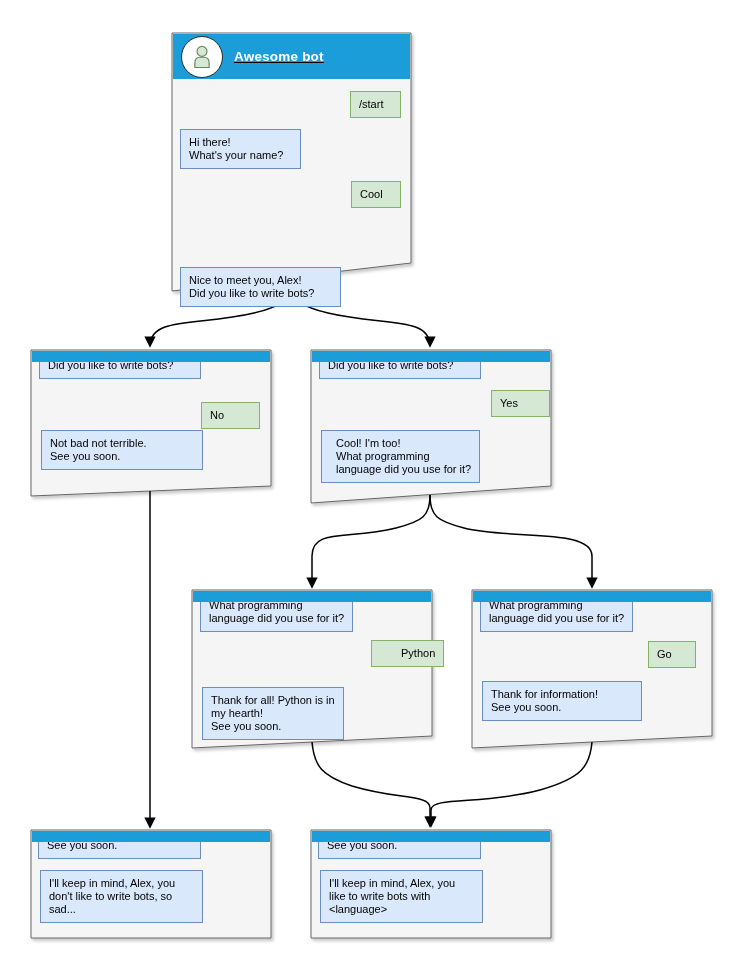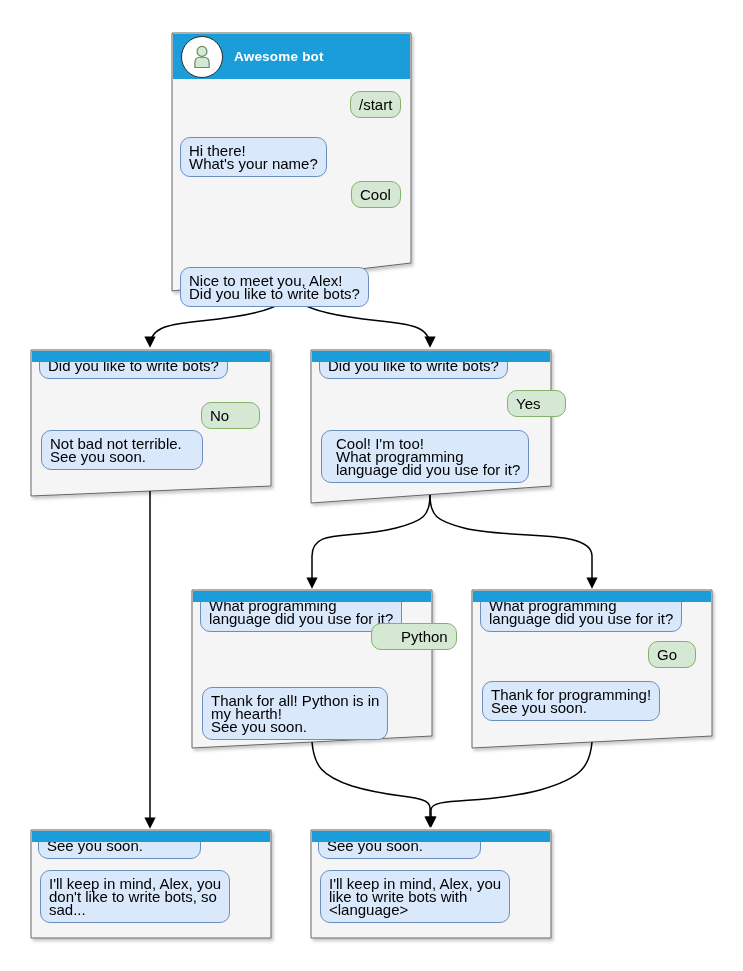--- a/index.html
+++ b/index.html
@@ -25,22 +25,22 @@
     background:#ffffff; border:1.6px solid #2b2b2b;
     margin-left:8px; flex:0 0 auto;
     display:flex; align-items:center; justify-content:center;
   }
   .win-title {
     color:var(--title-text,#ffffff); font-weight:bold; font-size:13.5px;
     margin-left:11px; letter-spacing:0.2px;
   }
   .bubble {
     position:absolute; z-index:2;
-    font-size:15px; line-height:13px; color:#000;
-    padding:6px 8px; border-radius:10px;
+    font-size:11px; line-height:13px; color:#000;
+    padding:6px 8px; border-radius:0;
     white-space:pre; box-sizing:border-box;
   }
   .bot  { background:var(--bot-bubble-fill,#DAE8FC); border:1px solid var(--bot-bubble-border,#6C8EBF); }
   .user { background:var(--user-bubble-fill,#D5E8D4); border:1px solid var(--user-bubble-border,#82B366); }
 </style>
 </head>
 <body>
 
 <div id="canvas">
 
@@ -65,70 +65,70 @@
     <path class="flow" marker-end="url(#arrow)" d="M291,277 C291,300 283,306 254,313 C200,326 150,316 150,346"></path>
     <path class="flow" marker-end="url(#arrow)" d="M291,277 C291,300 299,306 328,313 C382,326 430,316 430,346"></path>
     <path class="flow" marker-end="url(#arrow)" d="M150,491 L150,827"></path>
     <path class="flow" marker-end="url(#arrow)" d="M430,495 C430,516 423,521 396,528 C348,540 312,528 312,556 C312,566 312,574 312,587"></path>
     <path class="flow" marker-end="url(#arrow)" d="M430,495 C430,516 437,521 464,528 C512,540 592,528 592,556 C592,566 592,574 592,587"></path>
     <path class="flow" marker-end="url(#arrow)" d="M312,742 C314,766 322,776 352,786 C398,800 430,794 430,808 C430,814 430,820 430,826"></path>
     <path class="flow" marker-end="url(#arrow)" d="M592,742 C590,766 582,778 540,790 C484,805 431,796 431,810 C431,816 431,821 431,826"></path>
   </svg>
 
   <div class="win" style="left:172px; top:33px; width:239px; height:258px;">
-    <div class="titlebar main-header" style="left:1px; top:1px; width:237px; height:45px;">
+    <div class="titlebar main-header" style="left:1px; top:1px; width:237px; height:45px;text-decoration:underline;">
       <div class="avatar">
         <svg width="30" height="30" viewBox="0 0 40 40">
           <circle cx="20" cy="12.5" r="6.6" fill="#d5e8d4" stroke="#6d8764" stroke-width="1.6"></circle>
           <path d="M10.5 34 V28 C10.5 22.5 14 20.3 17.2 20.3 H22.8 C26 20.3 29.5 22.5 29.5 28 V34 Z" fill="#d5e8d4" stroke="#6d8764" stroke-width="1.6"></path>
         </svg>
       </div>
       <div class="win-title">Awesome bot</div>
     </div>
     <div class="bubble user" style="left:178px; top:58px; min-width:51px;">/start</div>
-    <div class="bubble bot" style="left:8px; top:104px; min-width:121px;">Hi there!
+    <div class="bubble bot" style="left:8px; top:96px; min-width:121px;">Hi there!
 What's your name?</div>
     <div class="bubble user" style="left:179px; top:148px; min-width:50px;">Cool</div>
     <div class="bubble bot" style="left:8px; top:186px; min-width:161px;margin-top:48px;">Nice to meet you, Alex!
 Did you like to write bots?</div>
   </div>
 
   <div class="win" style="left:31px; top:350px; width:240px; height:146px;">
     <div class="bubble bot" style="left:8px; top:2px; min-width:162px;">Did you like to write bots?</div>
     <div class="titlebar" style="left:1px; top:1px; width:238px; height:11px;"></div>
     <div class="bubble user" style="left:170px; top:52px; min-width:59px;">No</div>
     <div class="bubble bot" style="left:10px; top:80px; min-width:162px;">Not bad not terrible.
 See you soon.</div>
   </div>
 
   <div class="win" style="left:311px; top:350px; width:240px; height:153px;">
     <div class="bubble bot" style="left:8px; top:2px; min-width:162px;">Did you like to write bots?</div>
     <div class="titlebar" style="left:1px; top:1px; width:238px; height:11px;"></div>
-    <div class="bubble user" style="left:180px; top:40px; min-width:59px;margin-left:16px;">Yes</div>
+    <div class="bubble user" style="left:180px; top:40px; min-width:59px;">Yes</div>
     <div class="bubble bot" style="left:10px; top:80px;padding-left:14px;">Cool! I'm too!
 What programming
 language did you use for it?</div>
   </div>
 
   <div class="win" style="left:192px; top:590px; width:240px; height:158px;">
     <div class="bubble bot" style="left:8px; top:2px;">What programming
 language did you use for it?</div>
     <div class="titlebar" style="left:1px; top:1px; width:238px; height:11px;"></div>
-    <div class="bubble user" style="left:179px; top:33px; min-width:51px;padding-left:29px;">Python</div>
+    <div class="bubble user" style="left:179px; top:50px; min-width:51px;padding-left:29px;">Python</div>
     <div class="bubble bot" style="left:10px; top:97px;">Thank for all! Python is in
 my hearth!
 See you soon.</div>
   </div>
 
   <div class="win" style="left:472px; top:590px; width:240px; height:158px;">
     <div class="bubble bot" style="left:8px; top:2px;">What programming
 language did you use for it?</div>
     <div class="titlebar" style="left:1px; top:1px; width:238px; height:11px;"></div>
     <div class="bubble user" style="left:176px; top:51px; min-width:48px;">Go</div>
-    <div class="bubble bot" style="left:10px; top:91px; min-width:160px;">Thank for programming!
+    <div class="bubble bot" style="left:10px; top:91px; min-width:160px;">Thank for information!
 See you soon.</div>
   </div>
 
   <div class="win" style="left:31px; top:830px; width:240px; height:108px;">
     <div class="bubble bot" style="left:7px; top:2px; min-width:163px;">See you soon.</div>
     <div class="titlebar" style="left:1px; top:1px; width:238px; height:11px;"></div>
     <div class="bubble bot" style="left:9px; top:40px; min-width:163px;">I'll keep in mind, Alex, you
 don't like to write bots, so
 sad...</div>
   </div>

